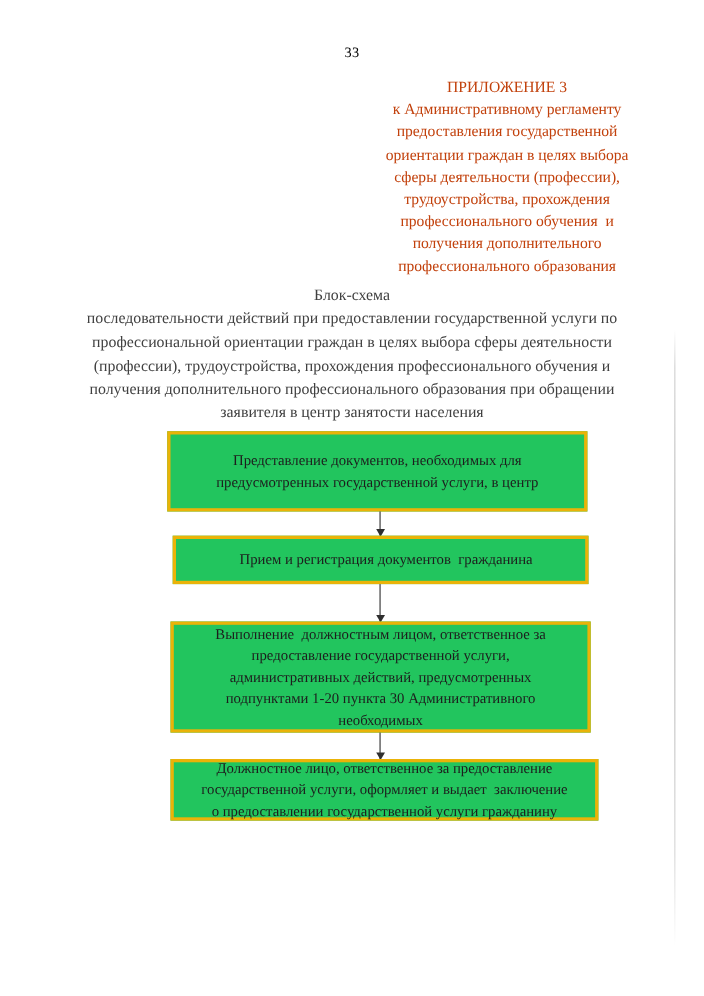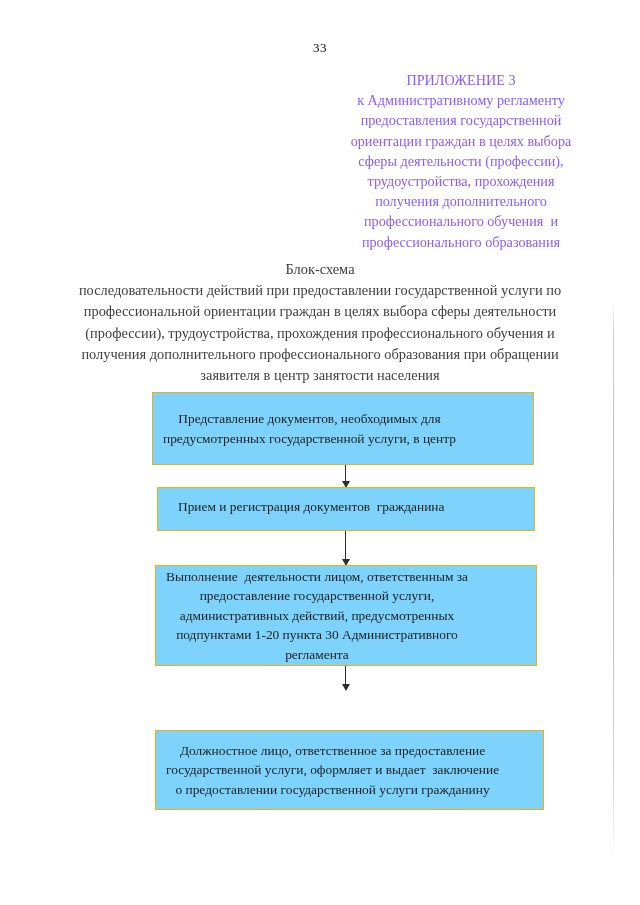--- a/index.html
+++ b/index.html
@@ -50,21 +50,21 @@
 
   
   .appendix-block {
     position: absolute;
     top: 70px;
     left: 330px;
     width: 262px;
     text-align: center;
     font-size: 14.2px;
     line-height: 20.2px;
-    color: #8b5cf6;
+    color: #c2410c;
   }
   .appendix-block .ln { display: block; white-space: pre; }
 
   
   .intro-block {
     position: absolute;
     top: 259px;
     left: 56px;
     width: 528px;
     text-align: center;
@@ -79,39 +79,39 @@
   .flow {
     position: absolute;
     left: 0;
     top: 0;
     width: 640px;
     height: 905px;
   }
   .flow-box {
     position: absolute;
     box-sizing: border-box;
-    border: 1px solid #eab308;
-    background: #7dd3fc;
+    border: 3px solid #eab308;
+    background: #22c55e;
     display: flex;
     align-items: center;
-    justify-content: flex-start;
+    justify-content: center;
     text-align: center;
     font-size: 13.4px;
     line-height: 19.6px;
     color: #1d1d1d;
     padding: 4px 10px;
   }
   .flow-box .txt { display: block; }
   .flow-box .ln { display: block; white-space: pre; }
 
   #box-1 { left: 152px; top: 392px; width: 382px; height: 73px; }
   #box-2 { left: 157px; top: 487px; width: 378px; height: 44px;
            align-items: flex-start; padding-top: 9px; padding-left: 20px; }
   #box-3 { left: 155px; top: 565px; width: 382px; height: 101px; }
-  #box-4 { left: 155px; top: 690px; width: 389px; height: 80px; margin-top: 40px; }
+  #box-4 { left: 155px; top: 690px; width: 389px; height: 56px; }
 
   
   .connector {
     position: absolute;
     width: 1px;
     background: #2e2e2e;
     left: 345px;
   }
   .connector .head {
     position: absolute;
@@ -136,22 +136,22 @@
 
   <div class="page-number">33</div>
 
   <div class="appendix-block">
     <span class="ln">ПРИЛОЖЕНИЕ 3</span>
     <span class="ln">к Административному регламенту</span>
     <span class="ln">предоставления государственной</span>
     <span class="ln">ориентации граждан в целях выбора</span>
     <span class="ln">сферы деятельности (профессии),</span>
     <span class="ln">трудоустройства, прохождения</span>
+    <span class="ln">профессионального обучения  и</span>
     <span class="ln">получения дополнительного</span>
-    <span class="ln">профессионального обучения  и</span>
     <span class="ln">профессионального образования</span>
   </div>
 
   <div class="intro-block">
     <span class="ln first">Блок-схема</span>
     <span class="ln">последовательности действий при предоставлении государственной услуги по</span>
     <span class="ln">профессиональной ориентации граждан в целях выбора сферы деятельности</span>
     <span class="ln">(профессии), трудоустройства, прохождения профессионального обучения и</span>
     <span class="ln">получения дополнительного профессионального образования при обращении</span>
     <span class="ln">заявителя в центр занятости населения</span>
@@ -175,25 +175,25 @@
         <span class="ln">Прием и регистрация документов  гражданина</span>
       </span>
     </div>
 
     <div class="connector" id="conn-2">
       <span class="head"></span>
     </div>
 
     <div class="flow-box" id="box-3">
       <span class="txt">
-        <span class="ln">Выполнение  деятельности лицом, ответственным за</span>
+        <span class="ln">Выполнение  должностным лицом, ответственное за</span>
         <span class="ln">предоставление государственной услуги,</span>
         <span class="ln">административных действий, предусмотренных</span>
         <span class="ln">подпунктами 1-20 пункта 30 Административного</span>
-        <span class="ln">регламента</span>
+        <span class="ln">необходимых</span>
       </span>
     </div>
 
     <div class="connector" id="conn-3">
       <span class="head"></span>
     </div>
 
     <div class="flow-box" id="box-4">
       <span class="txt">
         <span class="ln">Должностное лицо, ответственное за предоставление</span>

